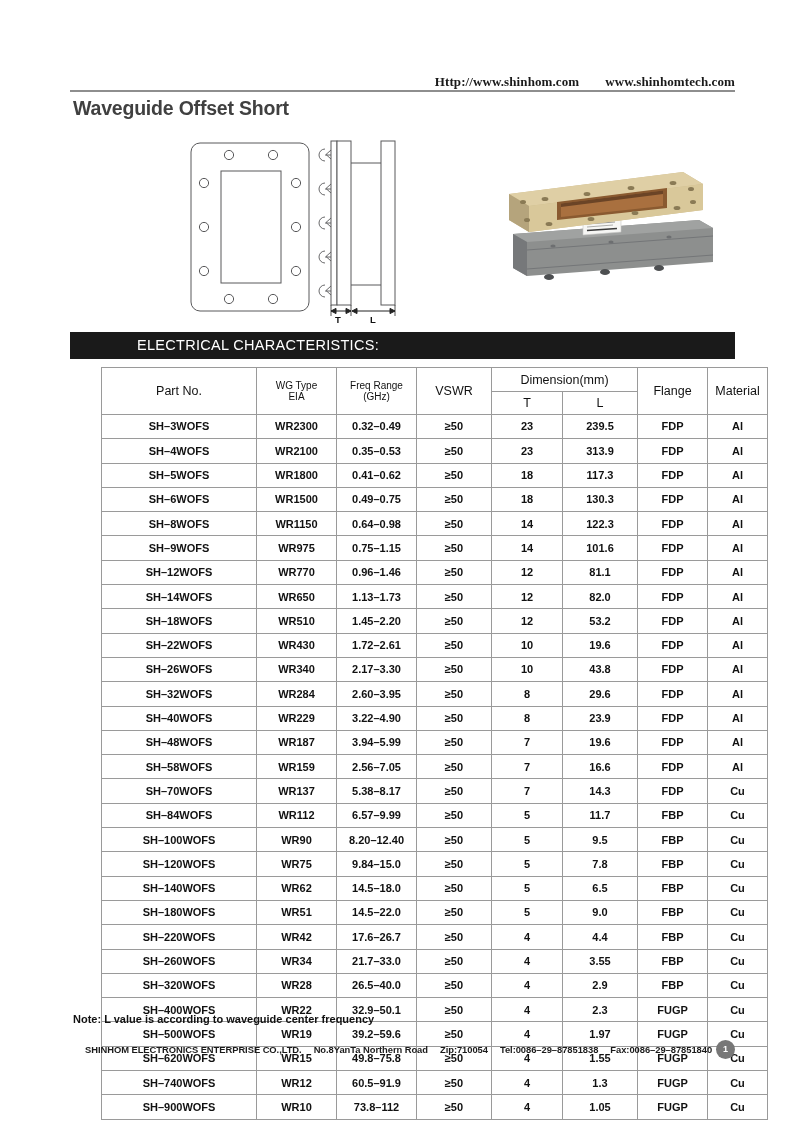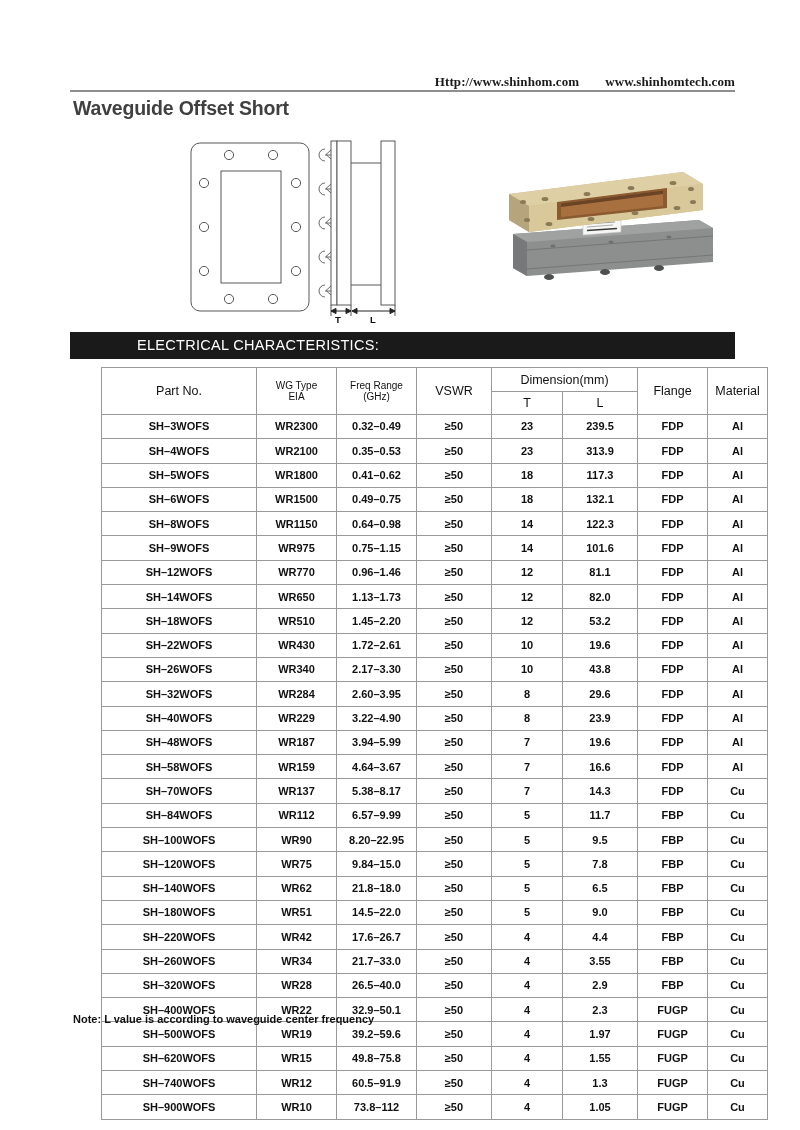--- a/index.html
+++ b/index.html
@@ -405,21 +405,21 @@
             <td>117.3</td>
             <td>FDP</td>
             <td>Al</td>
           </tr>
           <tr>
             <td>SH–6WOFS</td>
             <td>WR1500</td>
             <td>0.49–0.75</td>
             <td class="vswr-val">≥50</td>
             <td>18</td>
-            <td>132.1</td>
+            <td>130.3</td>
             <td>FDP</td>
             <td>Al</td>
           </tr>
           <tr>
             <td>SH–8WOFS</td>
             <td>WR1150</td>
             <td>0.64–0.98</td>
             <td class="vswr-val">≥50</td>
             <td>14</td>
             <td>122.3</td>
@@ -512,21 +512,21 @@
             <td>3.94–5.99</td>
             <td class="vswr-val">≥50</td>
             <td>7</td>
             <td>19.6</td>
             <td>FDP</td>
             <td>Al</td>
           </tr>
           <tr>
             <td>SH–58WOFS</td>
             <td>WR159</td>
-            <td>4.64–3.67</td>
+            <td>2.56–7.05</td>
             <td class="vswr-val">≥50</td>
             <td>7</td>
             <td>16.6</td>
             <td>FDP</td>
             <td>Al</td>
           </tr>
           <tr>
             <td>SH–70WOFS</td>
             <td>WR137</td>
             <td>5.38–8.17</td>
@@ -542,41 +542,41 @@
             <td>6.57–9.99</td>
             <td class="vswr-val">≥50</td>
             <td>5</td>
             <td>11.7</td>
             <td>FBP</td>
             <td>Cu</td>
           </tr>
           <tr>
             <td>SH–100WOFS</td>
             <td>WR90</td>
-            <td>8.20–22.95</td>
+            <td>8.20–12.40</td>
             <td class="vswr-val">≥50</td>
             <td>5</td>
             <td>9.5</td>
             <td>FBP</td>
             <td>Cu</td>
           </tr>
           <tr>
             <td>SH–120WOFS</td>
             <td>WR75</td>
             <td>9.84–15.0</td>
             <td class="vswr-val">≥50</td>
             <td>5</td>
             <td>7.8</td>
             <td>FBP</td>
             <td>Cu</td>
           </tr>
           <tr>
             <td>SH–140WOFS</td>
             <td>WR62</td>
-            <td>21.8–18.0</td>
+            <td>14.5–18.0</td>
             <td class="vswr-val">≥50</td>
             <td>5</td>
             <td>6.5</td>
             <td>FBP</td>
             <td>Cu</td>
           </tr>
           <tr>
             <td>SH–180WOFS</td>
             <td>WR51</td>
             <td>14.5–22.0</td>
@@ -665,14 +665,20 @@
             <td>1.05</td>
             <td>FUGP</td>
             <td>Cu</td>
           </tr>
         </tbody>
     </table>
   </div>
 
   <div class="note">Note: L value is according to waveguide center frequency</div>
 
+  <div class="footer-bar">
+    <div class="footer-text">
+      <span class="seg">SHINHOM ELECTRONICS ENTERPRISE CO.,LTD.</span><span class="seg">No.8YanTa Northern Road</span><span class="seg">Zip:710054</span><span class="seg">Tel:0086–29–87851838</span><span class="seg">Fax:0086–29–87851840</span>
+    </div>
+    <div class="page-badge">1</div>
+  </div>
 
 </div>
 
 </body></html>

